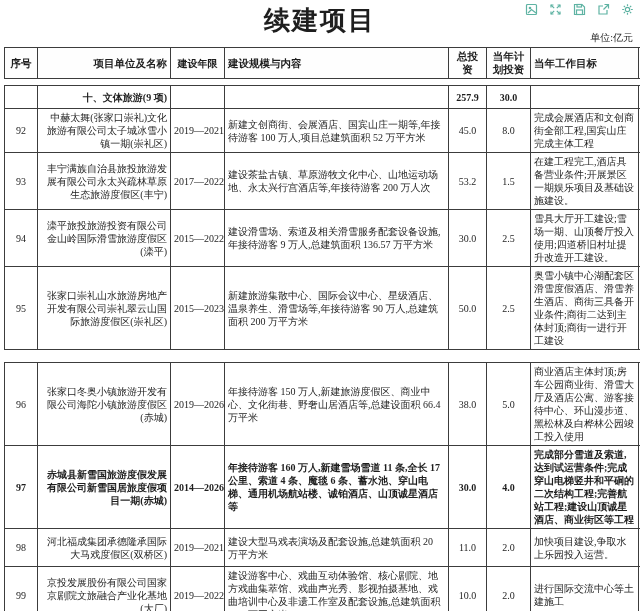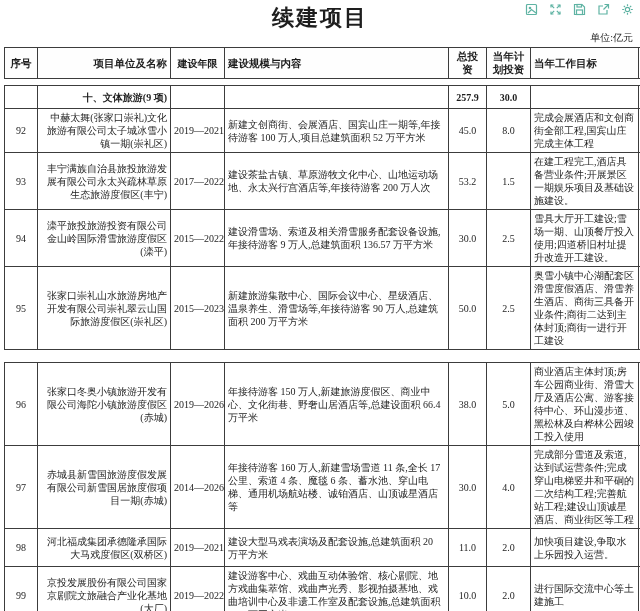--- a/index.html
+++ b/index.html
@@ -6,21 +6,21 @@
   html,body { width: 640px; background: #ffffff; }
   body {
     height: 611px;
     position: relative;
     font-family: "Liberation Serif", "DejaVu Serif", serif;
     color: #1e1e1e;
     overflow: hidden;
   }
   .title {
     text-align: center;
-    font-size: 22px;
+    font-size: 26px;
     font-weight: bold;
     letter-spacing: 2px;
     padding-top: 3px;
     height: 30px;
   }
   .toolbar {
     position: absolute;
     top: 3px;
     right: 6px;
     display: flex;
@@ -66,21 +66,21 @@
   .c-total { width: 38px;  text-align: center; }
   .c-plan  { width: 44px;  text-align: center; }
   .c-target{ width: 108px; text-align: left; }
   .c-note  { width: 29px; }
   .summary-row td { font-weight: bold; height: 23px; }
   .r92 td { height: 43px; }
   .r93 td { height: 46px; }
   .r94 td { height: 49px; }
   .r95 td { height: 71px; }
   .r96 td { height: 73px; }
-  .r97 td { height: 70px; }
+  .r97 td { height: 70px; font-weight: bold; }
   .r98 td { height: 38px; }
   .r99 td { height: 51px; }
   svg { display: block; }
 </style>
 </head>
 <body>
 
 <div class="toolbar">
   <span class="icon">
     <svg viewBox="0 0 13 13" width="13" height="13" fill="none" stroke="#5fb3a3" stroke-width="1.2">

